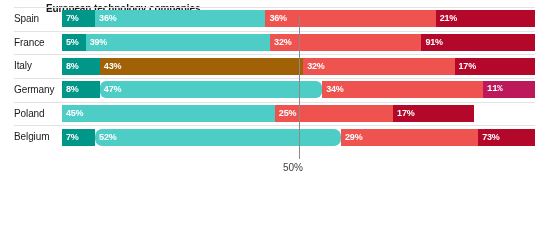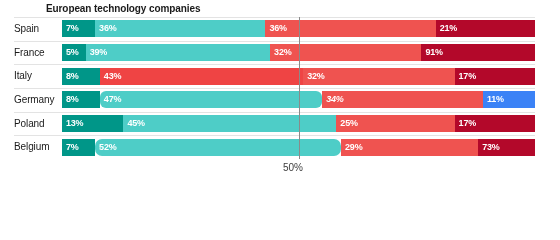--- a/index.html
+++ b/index.html
@@ -32,21 +32,21 @@
     color: #1a1a1a;
     letter-spacing: -0.1px;
     white-space: nowrap;
     padding-left: 32px;
   }
 
   
   #plot {
     position: absolute;
     left: 0px;
-    top: 17px;
+    top: 7px;
     width: 560px;
     height: 142px;
     text-align: right;
   }
 
   .bar-row {
     position: relative;
     height: 23.667px;
     box-sizing: border-box;
   }
@@ -169,56 +169,53 @@
           </div>
         </div>
       </div>
       <div class="bar-row">
         <div class="row-rule"></div>
         <div class="cat-label">Italy</div>
         <div class="bar-track">
           <div class="seg" style="width: 8%; background: rgb(0, 150, 136);">
             <span class="seg-label">8%</span>
           </div>
-          <div class="seg" style="width: 43%; background: #ef4444;">
+          <div class="seg" style="width: 43%; background: #a16207;">
             <span class="seg-label">43%</span>
           </div>
           <div class="seg" style="width: 32%; background: rgb(239, 83, 80);">
             <span class="seg-label">32%</span>
           </div>
           <div class="seg" style="width: 17%; background: rgb(179, 8, 42);">
             <span class="seg-label">17%</span>
           </div>
         </div>
       </div>
       <div class="bar-row">
         <div class="row-rule"></div>
         <div class="cat-label">Germany</div>
         <div class="bar-track">
           <div class="seg" style="width: 8%; background: rgb(0, 150, 136);">
             <span class="seg-label">8%</span>
           </div>
           <div class="seg" style="width: 47%; background: rgb(78, 205, 199); border-radius: 6px;">
             <span class="seg-label">47%</span>
           </div>
-          <div class="seg" style="width: 34%; background: rgb(239, 83, 80); font-style: italic;">
+          <div class="seg" style="width: 34%; background: rgb(239, 83, 80);">
             <span class="seg-label">34%</span>
           </div>
-          <div class="seg" style="width: 11%; background: #3b82f6;">
+          <div class="seg" style="width: 11%; background: #be185d; font-family: Liberation Mono, monospace;">
             <span class="seg-label">11%</span>
           </div>
         </div>
       </div>
       <div class="bar-row">
         <div class="row-rule"></div>
         <div class="cat-label">Poland</div>
         <div class="bar-track">
-          <div class="seg" style="width: 13%; background: rgb(0, 150, 136);">
-            <span class="seg-label">13%</span>
-          </div>
           <div class="seg" style="width: 45%; background: rgb(78, 205, 199);">
             <span class="seg-label">45%</span>
           </div>
           <div class="seg" style="width: 25%; background: rgb(239, 83, 80);">
             <span class="seg-label">25%</span>
           </div>
           <div class="seg" style="width: 17%; background: rgb(179, 8, 42);">
             <span class="seg-label">17%</span>
           </div>
         </div>

